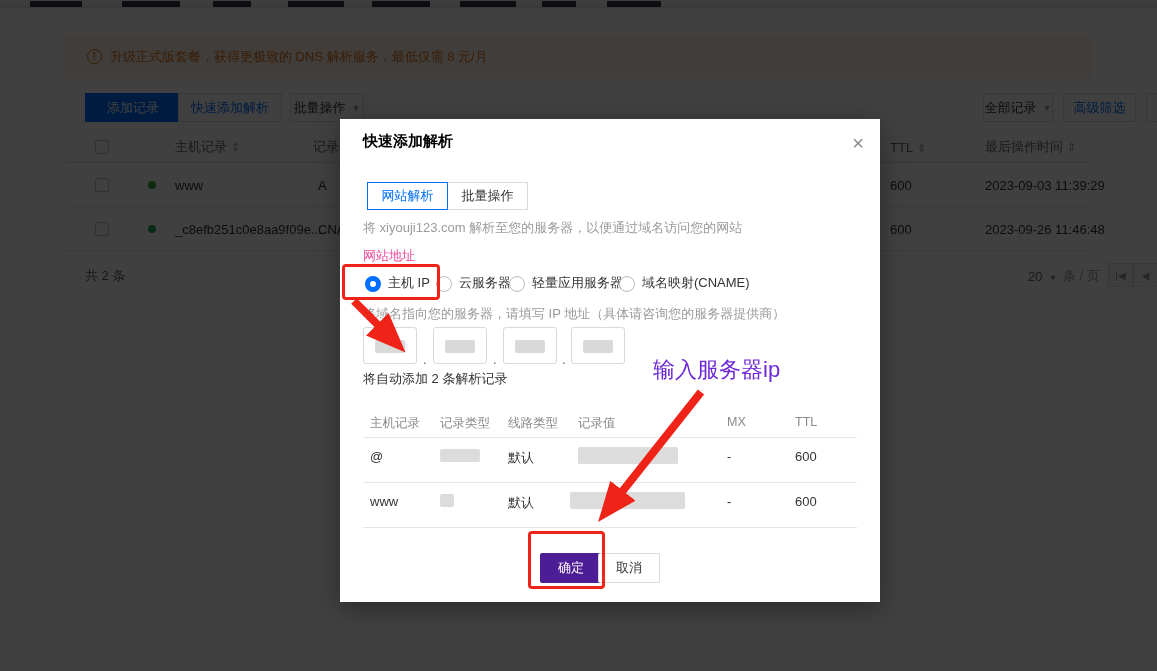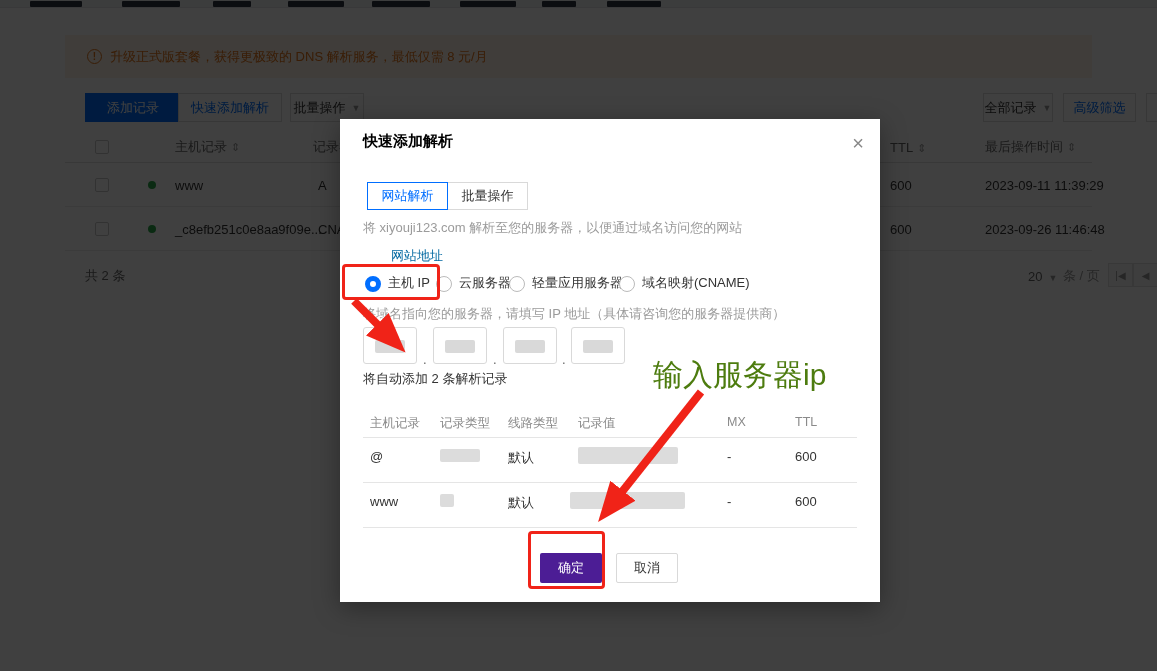--- a/index.html
+++ b/index.html
@@ -44,43 +44,43 @@
            box-shadow:0 6px 24px rgba(0,0,0,.35); font-size:13px; color:#333; }
   .m-abs { position:absolute; white-space:nowrap; }
   .m-title { left:23px; top:13px; font-size:15px; font-weight:bold; color:#000; }
   .m-close { right:16px; top:14px; font-size:20px; color:#888; cursor:pointer; line-height:1; }
   .m-tabs { left:27px; top:63px; display:flex;font-family:Liberation Mono, monospace; }
   .m-tab { width:81px; height:28px; display:flex; align-items:center; justify-content:center;
            border:1px solid #d9d9d9; color:#333; cursor:pointer; }
   .m-tab.active { border-color:#006eff; color:#006eff; z-index:1; }
   .m-tab + .m-tab { margin-left:-1px; }
   .m-desc { left:23px; top:100px; color:#9b9b9b; }
-  .m-label { left:23px; top:128px; color:#0369a1;margin-left:28px; }
+  .m-label { left:23px; top:128px; color:#ec4899; }
   .radio-item { position:absolute; top:155px; display:flex; align-items:flex-end; }
   .radio { width:16px; height:16px; border-radius:50%; border:1px solid #bbb; background:#fff; margin-right:7px; }
   .radio.on { border:5px solid #006eff; }
   .m-hint { left:23px; top:186px; color:#9b9b9b; }
   .ip-box { position:absolute; top:208px; width:54px; height:37px; border:1px solid #d9d9d9; border-radius:3px; background:#fff; }
   .ip-redact { position:absolute; left:11px; top:12px; width:30px; height:13px; background:#d9d9d9; border-radius:2px; }
   .ip-dot { position:absolute; top:233px; color:#666; }
   .m-note { left:23px; top:251px; color:#333; }
   .pt-head { position:absolute; top:296px; color:#8a8a8a; font-size:12.5px; }
   .pt-hr { position:absolute; left:23px; width:494px; height:1px; background:#e5e5e5; }
   .pt-cell { position:absolute; color:#333; }
   .redact { position:absolute; background:#dcdcdc; border-radius:2px; }
   .m-btn { position:absolute; top:434px; width:62px; height:30px; display:flex; align-items:center; justify-content:center;
            font-size:13px; border-radius:2px; cursor:pointer; }
   .m-btn.ok { left:200px; background:#4c1d95; color:#fff; }
-  .m-btn.cancel { left:276px; background:#fff; border:1px solid #d9d9d9; color:#333; }
+  .m-btn.cancel { left:258px; background:#fff; border:1px solid #d9d9d9; color:#333; }
 
   
   .annot-box { position:absolute; border:3px solid #f02318; border-radius:4px; z-index:30; pointer-events:none; }
   .annot-box.b1 { left:342px; top:264px; width:98px; height:36px; }
   .annot-box.b2 { left:528px; top:531px; width:77px; height:58px; }
-  .annot-label { position:absolute; left:653px; top:355px; font-size:30px; color:#4d7c0f; z-index:30; white-space:nowrap; }
+  .annot-label { position:absolute; left:653px; top:355px; font-size:22px; color:#6d28d9; z-index:30; white-space:nowrap; }
   .annot-svg { position:absolute; inset:0; width:100%; height:100%; z-index:30; pointer-events:none; }
 </style>
 </head>
 <body>
 
 <div class="stage">
 
   <div class="page">
 
     <div class="topnav">
@@ -134,21 +134,21 @@
           <span>最后操作时间</span><span class="sort-ic">⇕</span>
         </span>
       </div>
 
       <div class="rt-row">
         <span class="checkbox"></span>
         <span class="dot"></span>
         <span class="cell" style="left:110px">www</span>
         <span class="cell" style="left:253px">A</span>
         <span class="cell" style="left:825px">600</span>
-        <span class="cell" style="left:920px">2023-09-11 11:39:29</span>
+        <span class="cell" style="left:920px">2023-09-03 11:39:29</span>
       </div>
 
       <div class="rt-row">
         <span class="checkbox"></span>
         <span class="dot"></span>
         <span class="cell" style="left:110px">_c8efb251c0e8aa9f09e...</span>
         <span class="cell" style="left:253px">CNAME</span>
         <span class="cell" style="left:825px">600</span>
         <span class="cell" style="left:920px">2023-09-26 11:46:48</span>
       </div>

